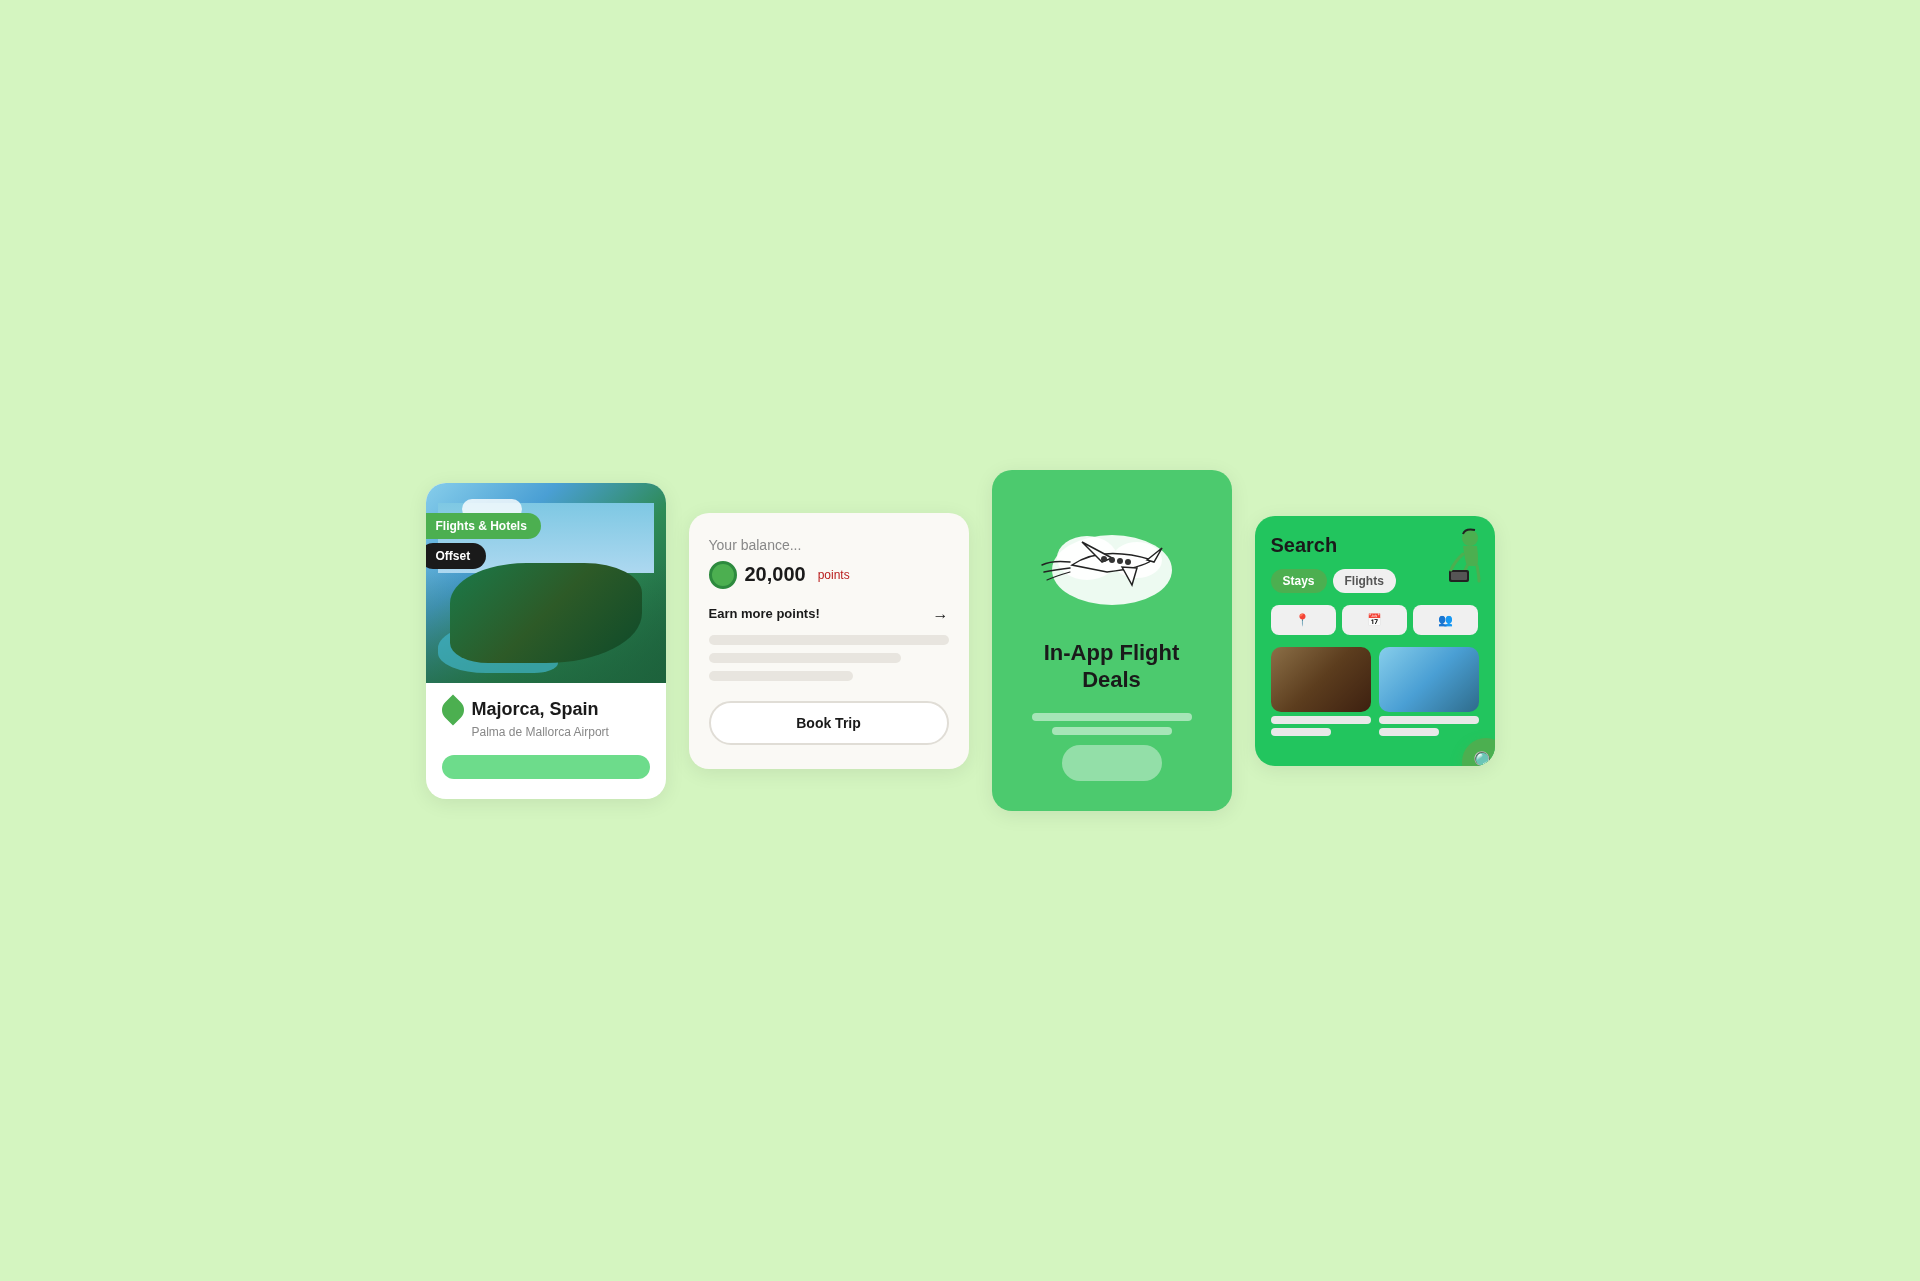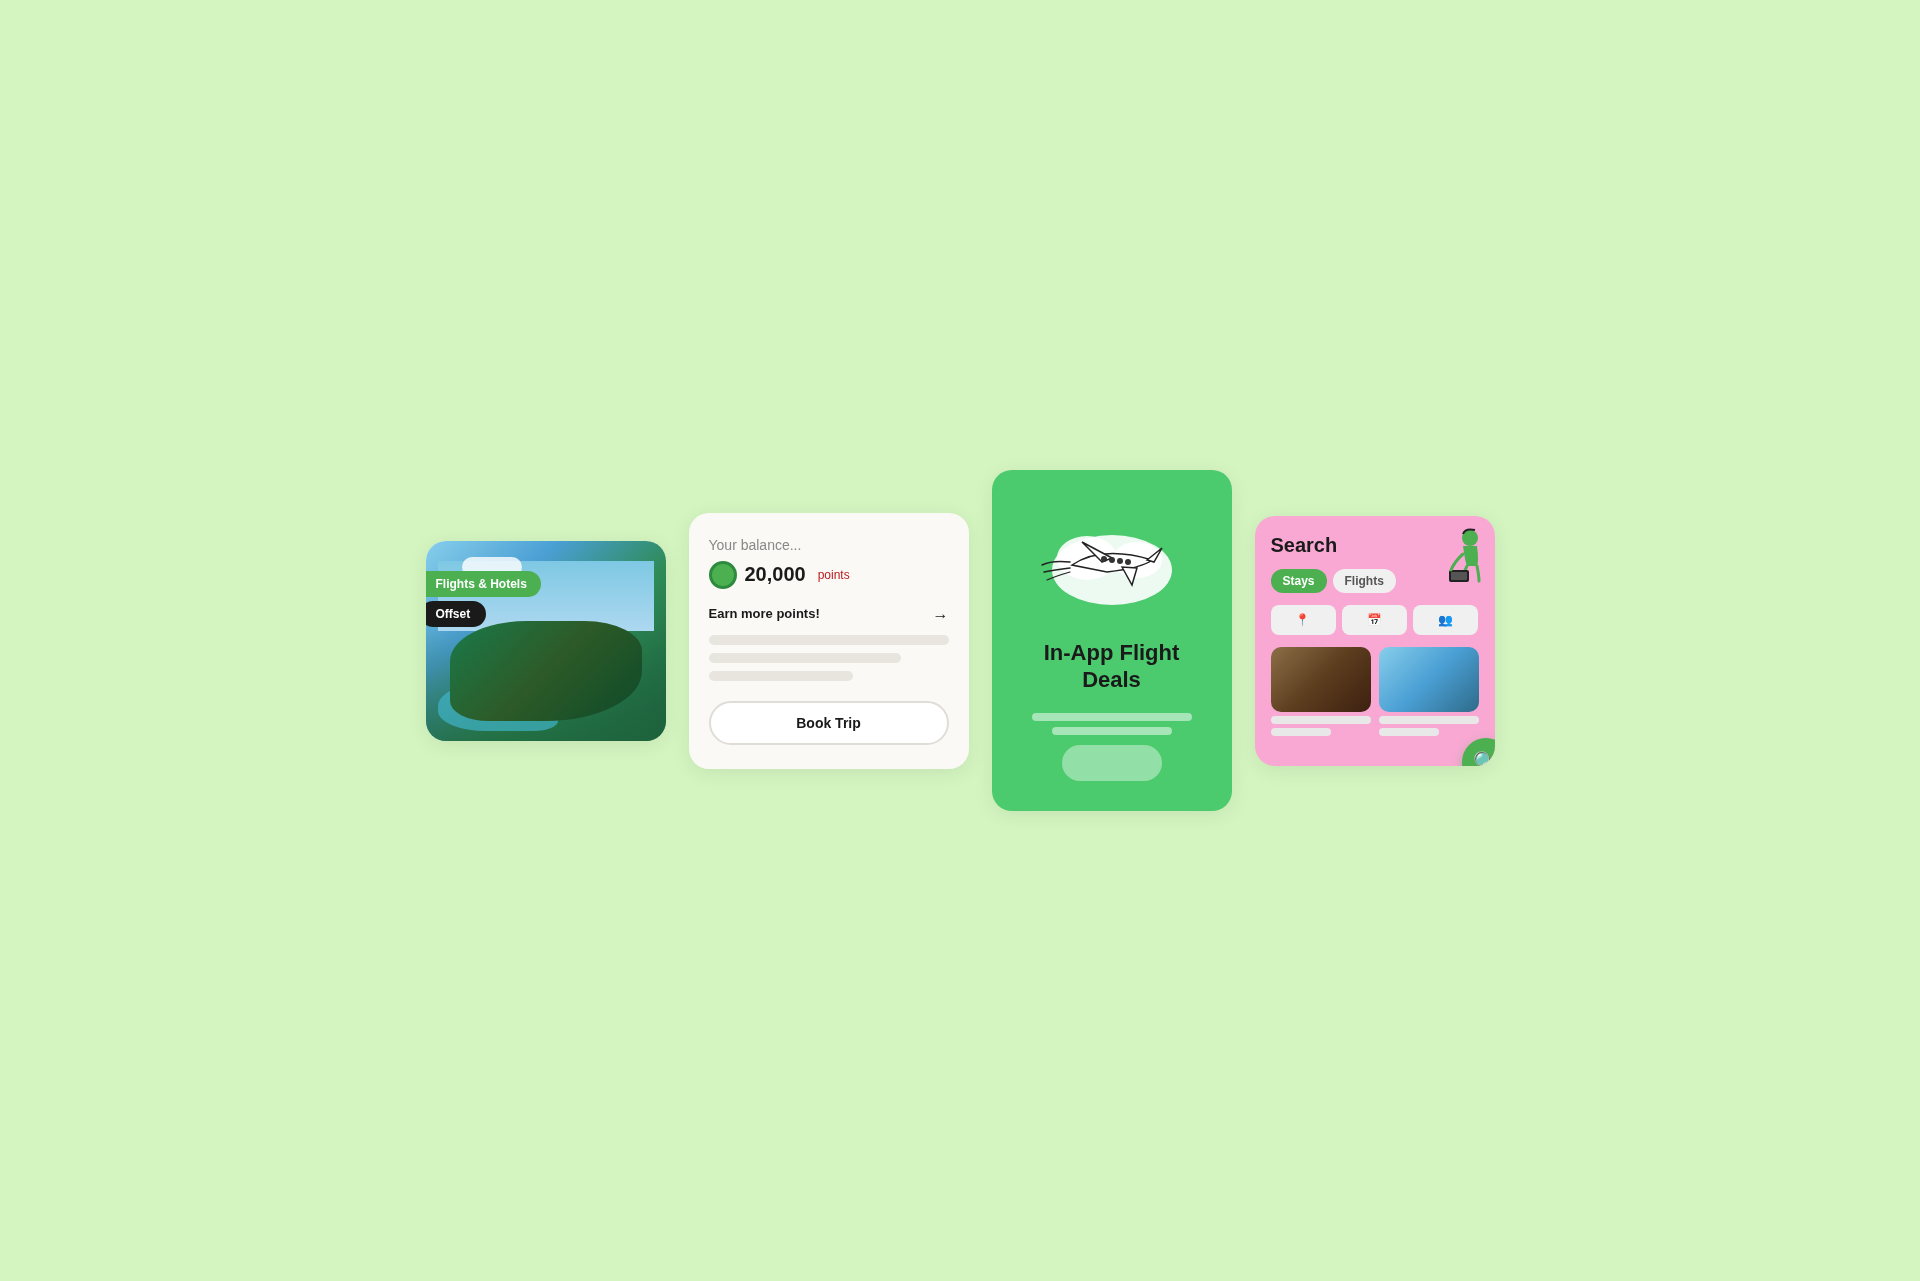--- a/index.html
+++ b/index.html
@@ -245,21 +245,21 @@
       width: 100px;
       background: rgba(255,255,255,0.4);
       border-radius: 20px;
       margin: 10px auto 0;
     }
 
     
     .card-4 {
       width: 240px;
       padding: 18px 16px;
-      background: #f9a8d4;
+      background: #22c55e;
       position: relative;
     }
     .search-title {
       font-size: 20px;
       font-weight: 800;
       color: #1a1a1a;
       margin-bottom: 12px;
     }
     .person-illustration {
       position: absolute;
@@ -362,20 +362,28 @@
 <div class="cards-container">
 
   <div class="card card-1">
     <div class="card-1-image">
       <div class="sky-detail"></div>
       <div class="cloud1"></div>
       <div class="water"></div>
       <div class="badge-flights">Flights &amp; Hotels</div>
       <div class="badge-offset">Offset</div>
     </div>
+    <div class="card-1-body">
+      <div class="card-1-location">
+        <div class="leaf-icon"></div>
+        <span class="card-1-city">Majorca, Spain</span>
+      </div>
+      <div class="card-1-airport">Palma de Mallorca Airport</div>
+      <button class="green-btn"></button>
+    </div>
   </div>
 
   <div class="card card-2">
     <div class="balance-label">Your balance...</div>
     <div class="balance-row">
       <div class="coin-icon"></div>
       <span class="balance-amount">20,000</span>
       <span class="balance-points">points</span>
     </div>
     <div class="earn-row">

